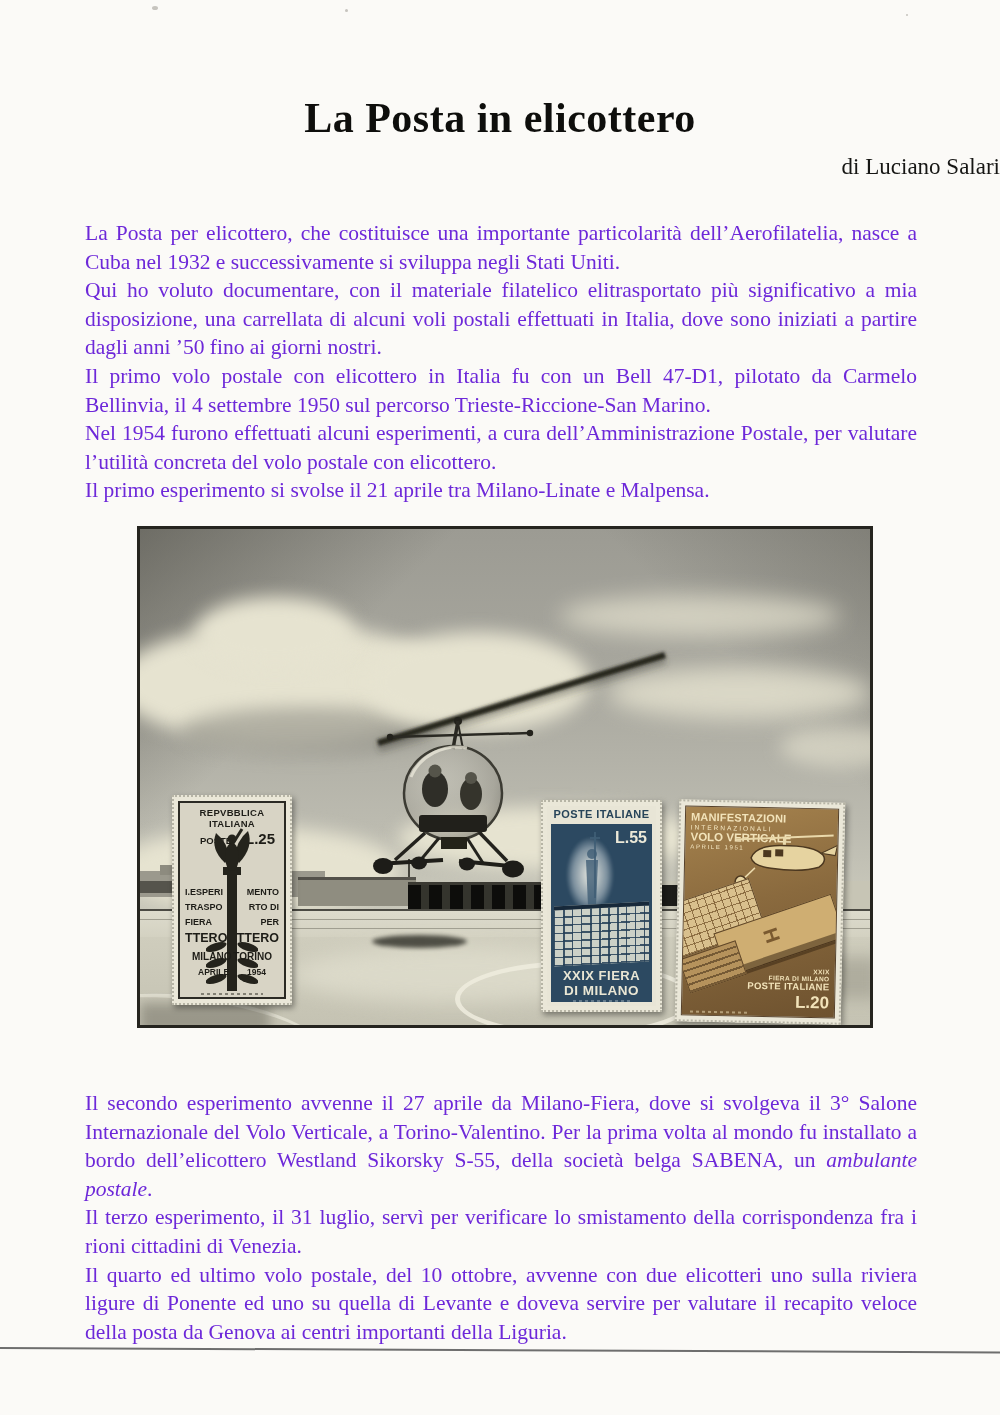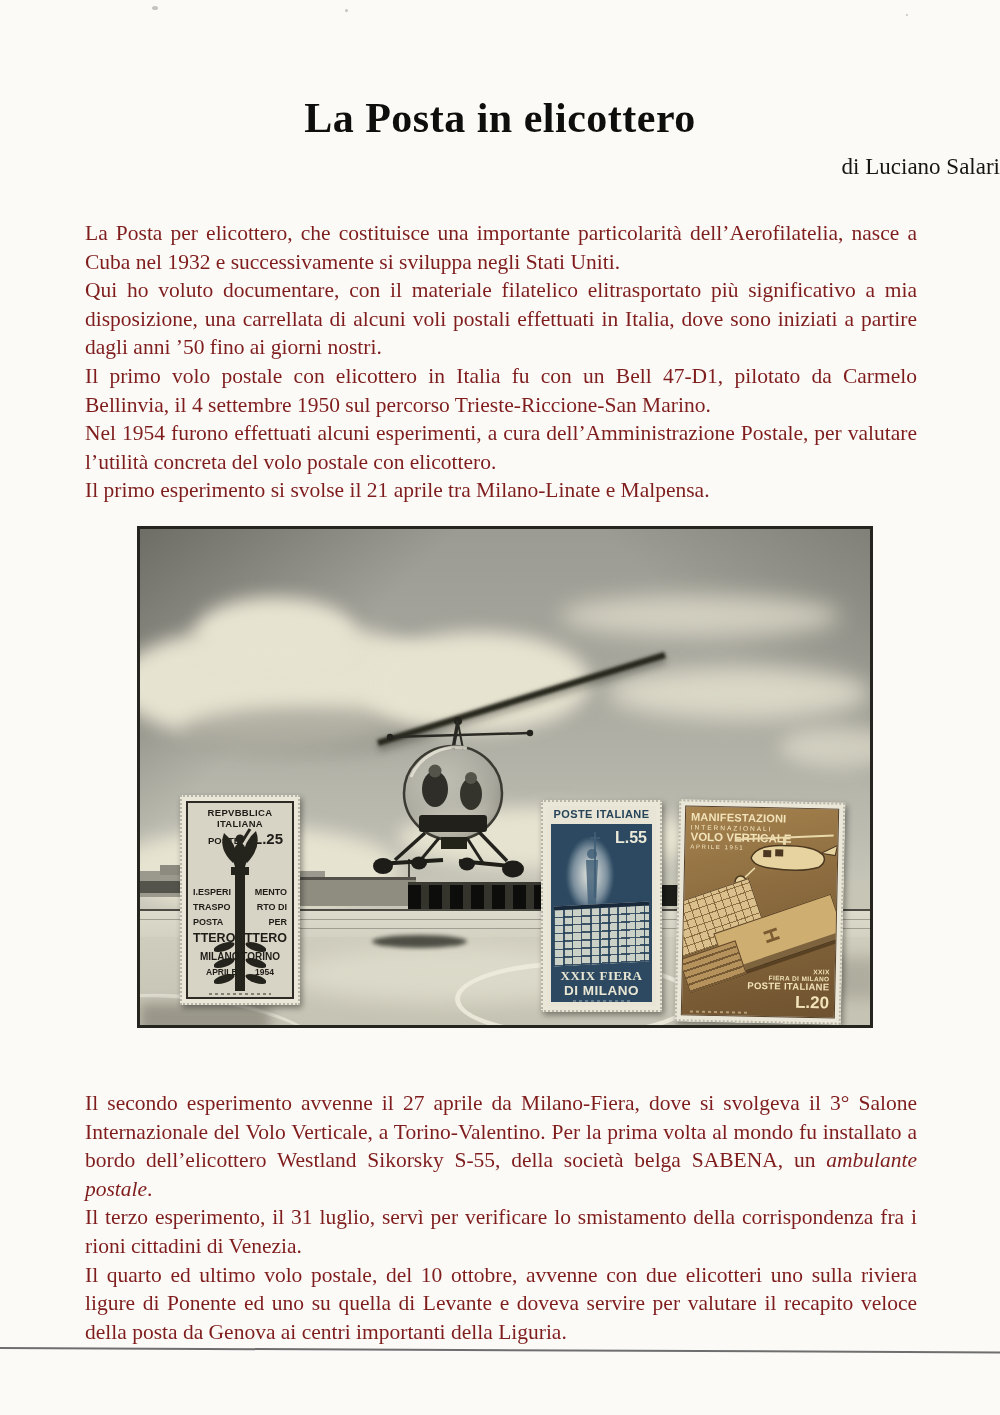--- a/index.html
+++ b/index.html
@@ -6,21 +6,21 @@
   body{background:#fbfaf7;}
   .page{position:relative;width:1000px;height:1415px;background:#fbfaf7;
         font-family:"Liberation Serif",serif;color:#161614;overflow:hidden;}
   .speck{position:absolute;background:#9a9890;border-radius:50%;opacity:.55;}
 
   .title{position:absolute;top:94px;left:0;width:100%;margin:0;text-align:center;
          font-size:42px;font-weight:bold;letter-spacing:.5px;color:#0e0e0c;}
   .subtitle{position:absolute;top:154px;left:0;width:100%;text-align:right;font-size:23px;}
 
   .tb{position:absolute;left:85px;width:832px;font-size:21.5px;line-height:28.6px;
-      text-align:justify;color:#7f1d1d;}
+      text-align:justify;color:#6d28d9;}
   .tb p{margin:0;}
   .intro{top:219px;}
   .lower{top:1089px;}
   .lower em{font-style:italic;}
 
   
   .photo{position:absolute;left:137px;top:526px;width:736px;height:502px;margin:0;
          border:3px solid #25241f;box-sizing:border-box;overflow:hidden;
          background:linear-gradient(180deg,#9c9b93 0%,#a8a79e 30%,#bcbbb0 60%,#c7c6b9 73%,#cac8bb 100%);}
   .vignette-tl{position:absolute;left:0;top:0;width:100%;height:100%;
@@ -33,21 +33,21 @@
   .skyline,.wallband,.ground,.gmark,.pole,.flag{position:absolute;}
   .skyline{z-index:2;}
   .helicopter{position:absolute;left:175px;top:88px;z-index:4;}
   .flags{z-index:3;}
   .gmark{z-index:3;}
 
   
   .stamp{position:absolute;z-index:6;box-shadow:2px 3px 6px rgba(0,0,0,.4);}
   .paper{width:100%;height:100%;box-sizing:border-box;background:#eae7d8;padding:6px;
          outline:2px dotted #b6b4a5;outline-offset:-2px;}
-  .stamp-left{left:40px;top:266px;width:120px;height:210px;}
+  .stamp-left{left:32px;top:266px;width:120px;height:210px;}
   .stamp-mid{left:401px;top:271px;width:121px;height:212px;}
   .stamp-right{left:537px;top:272px;width:166px;height:222px;transform:rotate(1.2deg);}
 
   .s-left-inner{position:relative;height:100%;box-sizing:border-box;border:2px solid #2b2a24;
         background:#d8d4c5;font-family:"Liberation Sans",sans-serif;color:#1d1c17;overflow:hidden;}
   .sl-country{text-align:center;font-size:9.5px;font-weight:bold;letter-spacing:.3px;margin-top:4px;}
   .sl-posterow{display:flex;justify-content:space-between;padding:0 9px;margin-top:1px;align-items:baseline;}
   .sl-poste{font-size:9.5px;font-weight:bold;padding-left:11px;}
   .sl-value{font-size:15px;font-weight:bold;}
   .statue{position:absolute;left:50%;transform:translateX(-50%);top:24px;z-index:1;}
@@ -67,21 +67,21 @@
   .sm-glow{position:absolute;left:8px;top:2px;width:62px;height:98px;border-radius:50%;
         background:radial-gradient(closest-side,rgba(244,244,234,.95),rgba(190,202,208,.55) 55%,rgba(190,202,208,0) 78%);
         filter:blur(1px);}
   .sm-fig{position:absolute;left:8px;top:2px;}
   .sm-building{position:absolute;left:3px;right:3px;bottom:38px;height:56px;background:#ccd1c7;
         border-top:4px solid #17293a;transform:skewY(-3deg);
         background-image:repeating-linear-gradient(90deg,rgba(35,62,86,.85) 0 1.5px,transparent 1.5px 9px),
                          repeating-linear-gradient(0deg,rgba(35,62,86,.85) 0 1.5px,transparent 1.5px 8px);}
   .sm-footer{position:absolute;bottom:4px;left:0;width:100%;text-align:center;color:#e9e6d4;
         font-weight:bold;line-height:14.5px;letter-spacing:.5px;}
-  .sm-f1{font-size:13px;font-family:Liberation Serif, serif;} .sm-f2{font-size:13.5px;}
+  .sm-f1{font-size:13px;} .sm-f2{font-size:13.5px;}
   .sm-micro{position:absolute;bottom:0;left:22%;right:22%;height:2px;opacity:.5;
         background:repeating-linear-gradient(90deg,#9fb0ba 0 3px,transparent 3px 6px);}
 
   .s-right-inner{position:relative;height:100%;box-sizing:border-box;border:1px solid #55402a;
         background:linear-gradient(165deg,#a6834e 0%,#8a6a3e 45%,#6e522f 100%);
         font-family:"Liberation Sans",sans-serif;color:#f2e3ba;overflow:hidden;}
   .sr-header{padding:4px 0 0 5px;line-height:1.15;}
   .sr-l1{font-size:11px;font-weight:bold;letter-spacing:.2px;}
   .sr-l2{font-size:6.5px;letter-spacing:2px;color:#f6e9c4;}
   .sr-l3{font-size:11.5px;font-weight:bold;}
@@ -264,21 +264,21 @@
           </svg>
           <div class="srow" style="top:84px;">
             <span>I.ESPERI</span>
             <span>MENTO</span>
           </div>
           <div class="srow" style="top:99px;">
             <span>TRASPO</span>
             <span>RTO DI</span>
           </div>
           <div class="srow" style="top:114px;">
-            <span>POSTA</span>
+            <span>FIERA</span>
             <span>PER</span>
           </div>
           <div class="srow big" style="top:128px;">
             <span>TTERO</span>
             <span>TTERO</span>
           </div>
           <div class="srow in1" style="top:148px;">
             <span>MILANO</span>
             <span>TORINO</span>
           </div>

